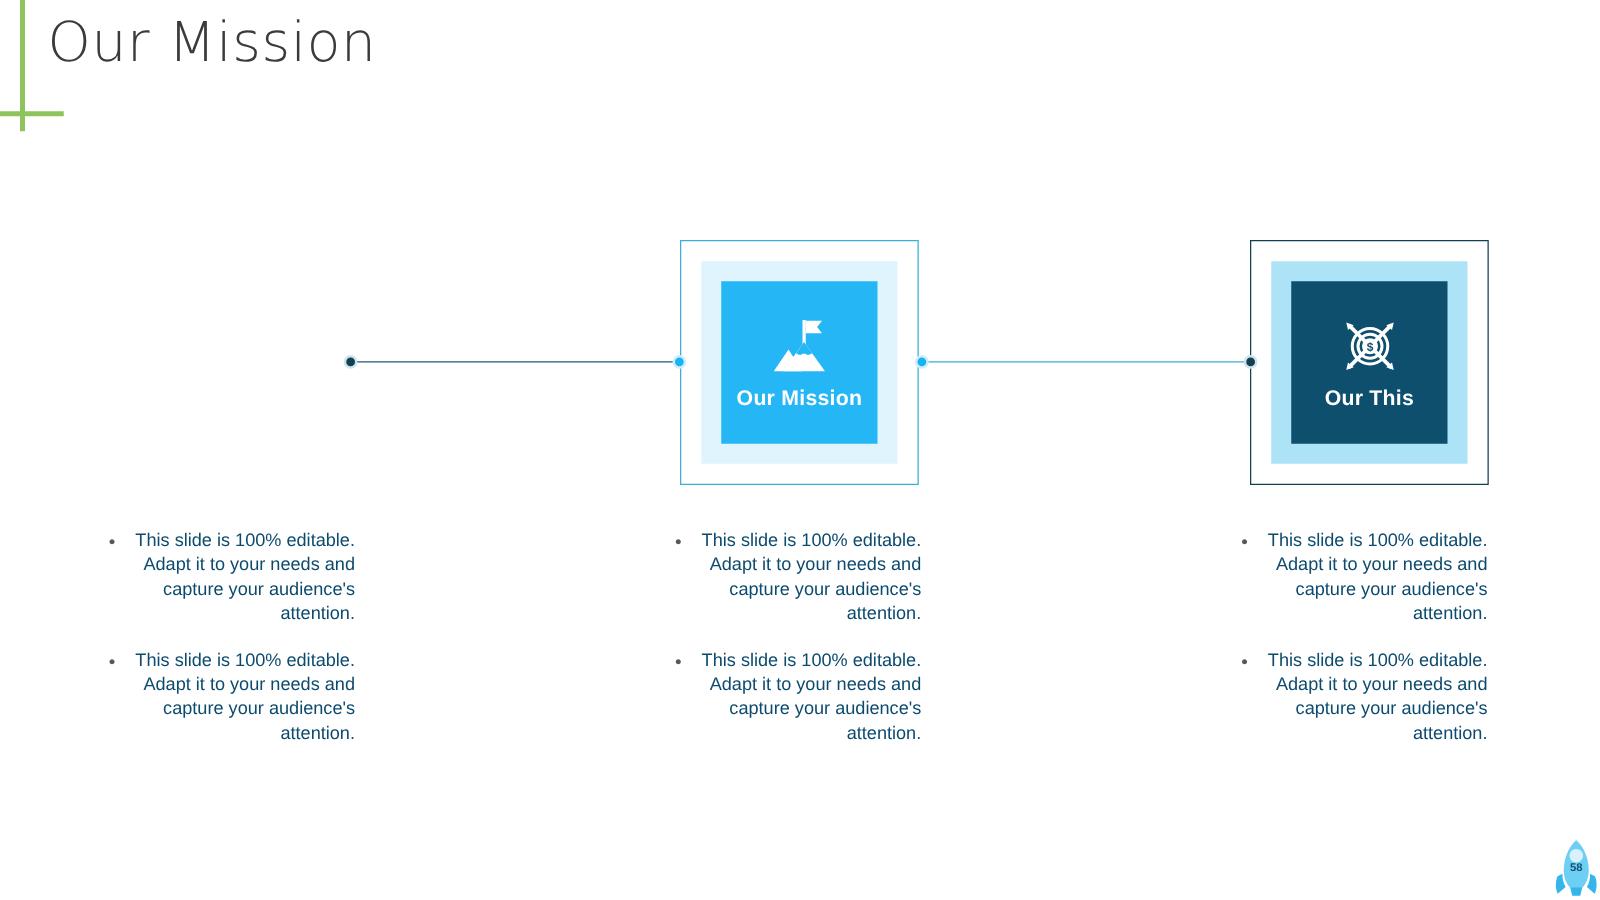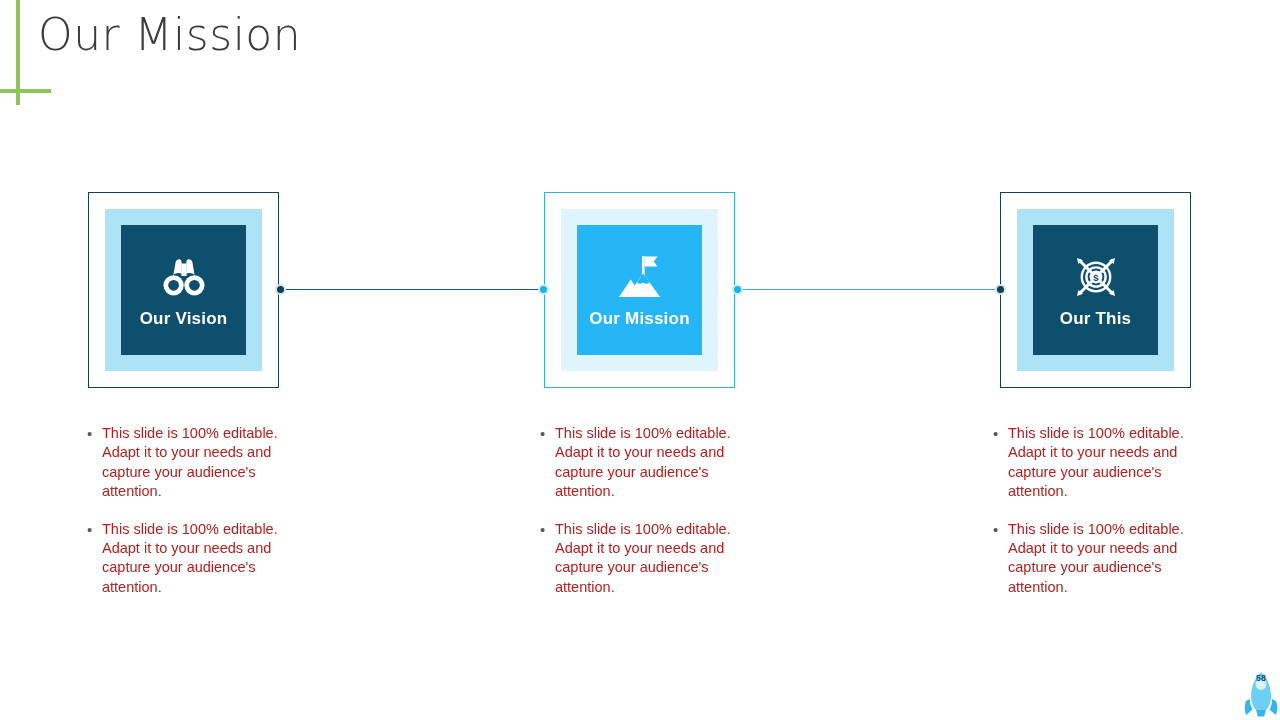--- a/index.html
+++ b/index.html
@@ -192,74 +192,56 @@
     font-size: 15px;
     line-height: 19.4px;
     text-align: left;
     padding-left: 3px;
     box-sizing: border-box;
   }
   .bullet-text {
     flex: 1 1 auto;
     font-size: 14.5px;
     line-height: 19.4px;
-    color: #b91c1c;
+    color: #0c4a6e;
     font-family: "Liberation Sans", sans-serif;
+    text-align: right;
   }
 
   
   #page-badge {
     position: absolute;
     left: 1243px;
     top: 670px;
     width: 36px;
     height: 50px;
   }
   #page-badge svg { display: block; }
   #page-badge-number {
     position: absolute;
     left: 0;
-    top: 3px;
+    top: 19px;
     width: 36px;
     text-align: center;
     font-size: 9px;
     font-weight: bold;
     color: #1b4f72;
     font-family: "Liberation Sans", sans-serif;
   }
 </style>
 </head>
 <body>
 
 <div id="deco-vline"></div>
 <div id="deco-hline"></div>
 
 <div id="page-title">Our Mission</div>
 
 <div id="cards-row">
 
-  <div class="card navy" id="card-vision">
-    <div class="card-outer-frame"></div>
-    <div class="card-inner-frame">
-      <div class="card-tile">
-        <div class="card-icon">
-          <svg width="46" height="40" viewBox="0 0 46 40" aria-hidden="true">
-            <path d="M18.2 2.2c-1.9 0-3.3 1.3-3.6 3.1l-1.9 11.0c-.1.6-.3 1.1-.6 1.6 1.6-1.1 3.6-1.8 5.7-1.8 1.0 0 2.0.2 2.9.5V5.6c0-1.9-1.0-3.4-2.5-3.4z" fill="#ffffff"></path>
-            <path d="M27.8 2.2c1.9 0 3.3 1.3 3.6 3.1l1.9 11.0c.1.6.3 1.1.6 1.6-1.6-1.1-3.6-1.8-5.7-1.8-1.0 0-2.0.2-2.9.5V5.6c0-1.9 1.0-3.4 2.5-3.4z" fill="#ffffff"></path>
-            <rect x="20.4" y="6.5" width="5.2" height="12.5" fill="#ffffff"></rect>
-            <circle cx="12.6" cy="28.3" r="10.1" fill="#ffffff"></circle>
-            <circle cx="33.4" cy="28.3" r="10.1" fill="#ffffff"></circle>
-            <circle cx="12.6" cy="28.3" r="5.4" fill="#0d4f6c"></circle>
-            <circle cx="33.4" cy="28.3" r="5.4" fill="#0d4f6c"></circle>
-          </svg>
-        </div>
-        <div class="card-label">Our Vision</div>
-      </div>
-    </div>
-  </div>
 
   <div class="card cyan" id="card-mission">
     <div class="card-outer-frame"></div>
     <div class="card-inner-frame">
       <div class="card-tile">
         <div class="card-icon">
           <svg width="50" height="46" viewBox="0 0 50 46" aria-hidden="true">
             <rect x="27.0" y="2.0" width="2.6" height="22.0" fill="#ffffff"></rect>
             <path d="M29.6 2.6h13.0l-3.9 5.0 3.9 5.0h-13.0z" fill="#ffffff"></path>
             <path d="M28.2 19.5 45.0 43.0H11.4z" fill="#ffffff"></path>

